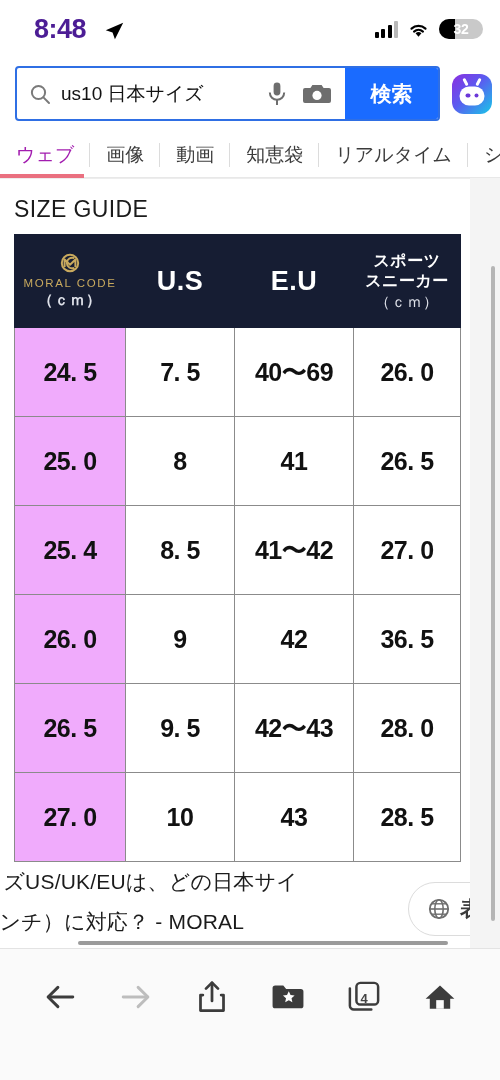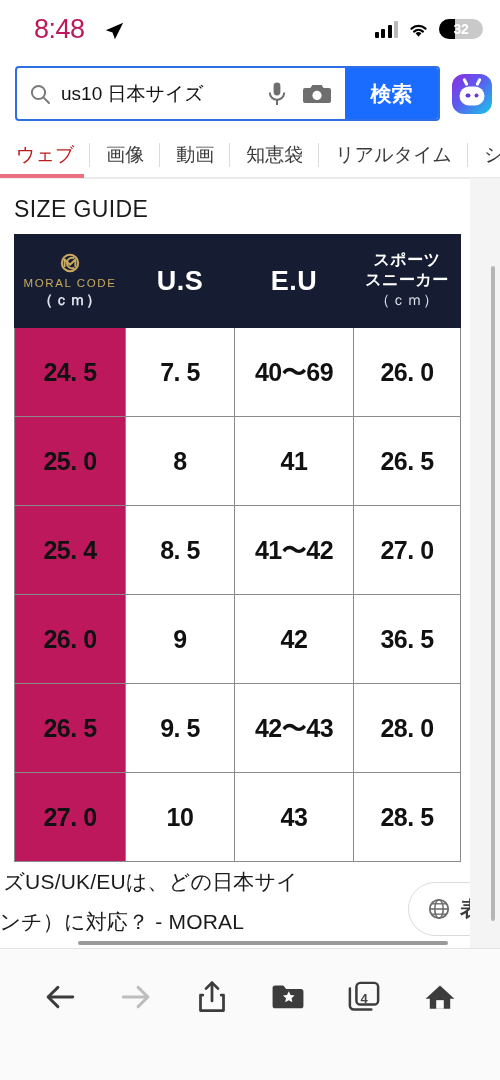--- a/index.html
+++ b/index.html
@@ -6,21 +6,21 @@
   body{
     width:500px;height:1080px;overflow:hidden;
     background:#ffffff;
     font-family:"Liberation Sans","DejaVu Sans",sans-serif;
     -webkit-font-smoothing:antialiased;
   }
   .screen{position:relative;width:500px;height:1080px;overflow:hidden;background:#fff;}
 
   
   .statusbar{position:absolute;left:0;top:0;width:500px;height:58px;background:#fff;}
-  .sb-time{position:absolute;left:34px;top:14px;font-size:27px;font-weight:normal;color:#be185d;letter-spacing:-0.5px;}
+  .sb-time{position:absolute;left:34px;top:14px;font-size:27px;font-weight:bold;color:#4c1d95;letter-spacing:-0.5px;}
   .sb-loc{position:absolute;left:103px;top:20px;width:22px;height:22px;}
   .sb-right{position:absolute;right:17px;top:19px;display:flex;align-items:center;gap:9px;}
   .bars{display:flex;align-items:flex-end;gap:2.5px;height:17px;}
   .bars i{display:block;width:4px;background:#000;border-radius:1px;}
   .bars i:nth-child(1){height:6px;}
   .bars i:nth-child(2){height:9px;}
   .bars i:nth-child(3){height:13px;}
   .bars i:nth-child(4){height:17px;background:#b9b9b9;}
   .wifi{width:23px;height:17px;position:relative;}
   .batt{position:relative;width:44px;height:20px;border-radius:10px;background:#c9c9c9;overflow:hidden;}
@@ -45,52 +45,52 @@
   .appicon .eye{position:absolute;top:7px;width:4.5px;height:4.5px;border-radius:50%;background:#6b37d8;}
   .appicon .eye.l{left:6px;} .appicon .eye.r{right:6px;}
   .appicon .ant{position:absolute;background:#fff;width:3px;height:8px;border-radius:2px;top:4px;}
   .appicon .ant.l{left:12px;transform:rotate(-28deg);}
   .appicon .ant.r{right:12px;transform:rotate(28deg);}
 
   
   .tabs{position:absolute;left:0;top:130px;width:500px;height:50px;background:#fff;display:flex;align-items:center;}
   .tab{position:relative;font-size:19px;color:#3b3b3b;white-space:nowrap;padding:0 16px;height:50px;
     display:flex;align-items:center;}
-  .tab.active{color:#b91c1c;}
+  .tab.active{color:#a21caf;}
   .tab .divider{position:absolute;right:0;top:13px;width:1px;height:24px;background:#dcdcdc;}
   .tabs-underline{position:absolute;left:0;top:174px;width:84px;height:4px;background:#ea7080;}
   .tabs-hairline{position:absolute;left:0;top:177px;width:500px;height:1px;background:#e8e8e8;}
 
   
   .content{position:absolute;left:0;top:178px;width:500px;height:770px;background:#f4f4f4;overflow:hidden;}
   .page-white{position:absolute;left:0;top:0;width:470px;height:770px;background:#fff;}
   .pagetop-line{position:absolute;left:0;top:0;width:470px;height:1px;background:#ededed;}
 
   .sizeguide{position:absolute;left:14px;top:18px;font-size:23px;color:#1b1b1b;letter-spacing:0.4px;}
 
   
   .tbl{position:absolute;left:14px;top:56px;width:442px;border-collapse:collapse;
     table-layout:fixed;background:#fff;}
   .tbl td,.tbl th{border:1px solid #8b8b8b;padding:0;text-align:center;vertical-align:middle;}
   .tbl thead th{background:#161d33;border-color:#161d33;color:#fff;height:92px;}
   .thead-moral{width:110px;}
   .thead-us{width:108px;}
   .thead-eu{width:118px;}
-  .thead-sp{width:106px;font-family:Liberation Mono, monospace;}
+  .thead-sp{width:106px;}
   .logo-wrap{display:flex;flex-direction:column;align-items:center;justify-content:center;gap:1px;}
   .logo-mark{width:26px;height:22px;margin-bottom:2px;}
   .moral-label{font-size:11.5px;color:#c8a95e;letter-spacing:1.6px;font-weight:500;}
   .moral-cm{font-size:15px;color:#dfe2ea;letter-spacing:1px;margin-top:1px;}
   .th-big{font-size:27px;font-weight:bold;letter-spacing:0.5px;}
   .th-sp{font-size:16px;font-weight:bold;line-height:1.28;letter-spacing:0.5px;}
   .th-sp .cm{font-weight:normal;color:#dfe2ea;font-size:15px;letter-spacing:1px;}
 
   .tbl tbody td{height:88px;font-size:25px;font-weight:bold;color:#111;
     font-family:"Liberation Sans Narrow","Liberation Sans",sans-serif;letter-spacing:-0.5px;}
-  .tbl tbody td.c0{background:#be185d;}
+  .tbl tbody td.c0{background:#f0abfc;}
 
   
   .snippet{position:absolute;left:0;top:690px;width:470px;height:78px;overflow:hidden;}
   .snippet-line{position:absolute;left:-40px;font-size:21px;color:#1b1b1b;white-space:nowrap;letter-spacing:0.2px;}
   .snippet-line.l1{top:0px;}
   .snippet-line.l2{top:40px;}
   .view-btn{position:absolute;left:408px;top:14px;height:54px;width:120px;border:1px solid #dcdcdc;
     border-radius:27px;background:#fff;display:flex;align-items:center;gap:9px;padding-left:18px;box-sizing:border-box;}
   .view-btn .globe{width:24px;height:24px;flex:0 0 auto;}
   .view-btn .lbl{font-size:21px;font-weight:bold;color:#3b3b3b;white-space:nowrap;}

